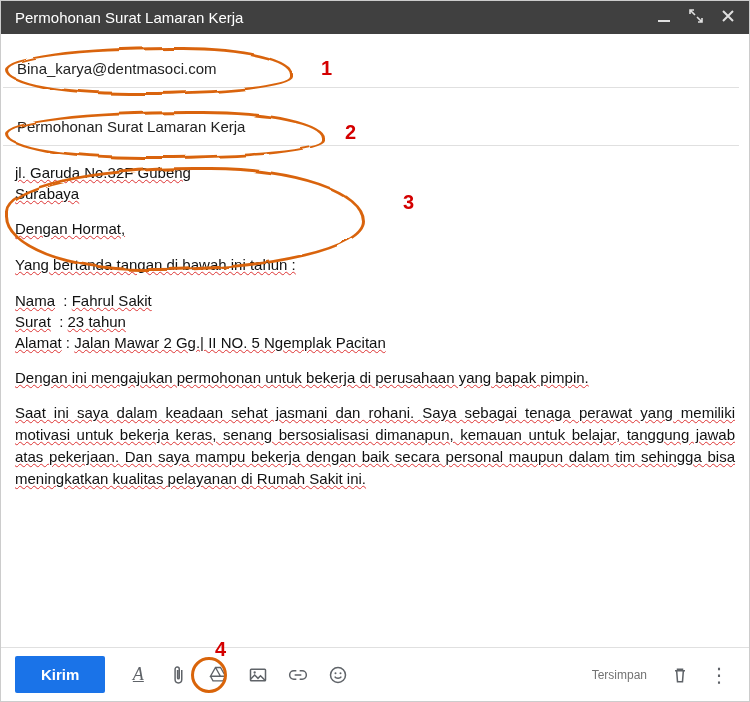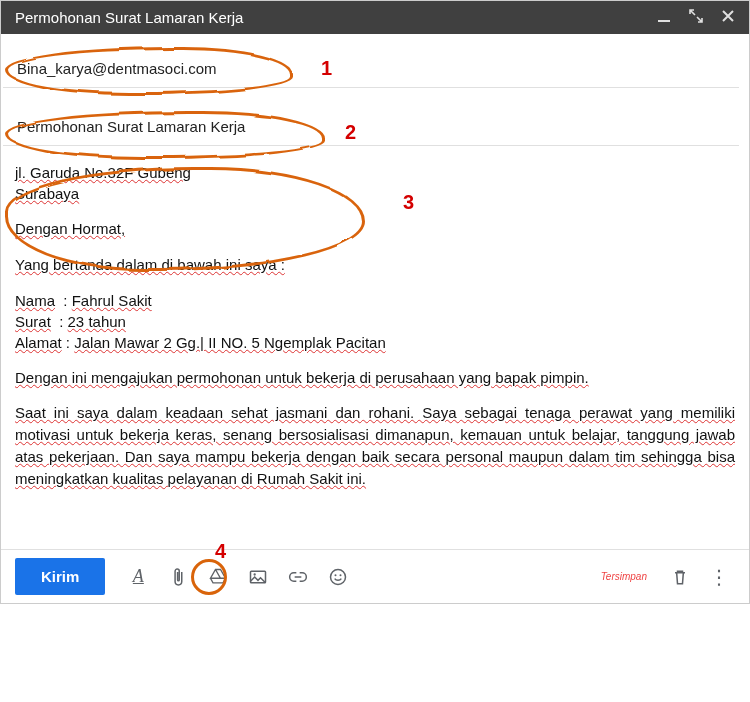--- a/index.html
+++ b/index.html
@@ -5,21 +5,21 @@
   * { box-sizing: border-box; margin: 0; padding: 0; }
   body {
     font-family: Arial, Helvetica, sans-serif;
     background: #fff;
     width: 750px;
     height: 702px;
     overflow: hidden;
   }
   .compose {
     width: 750px;
-    height: 604px;
+    height: 702px;
     display: flex;
     flex-direction: column;
     border: 1px solid #ccc;
   }
   .titlebar {
     background: #404040;
     color: #fff;
     display: flex;
     align-items: center;
     justify-content: space-between;
@@ -78,21 +78,21 @@
     align-items: center;
     justify-content: center;
     color: #5f6368;
     cursor: pointer;
     border-radius: 2px;
     position: relative;
   }
   .tool-icon svg { width: 20px; height: 20px; fill: #5f6368; }
   .tool-icon.fmt { font-family: "Times New Roman", serif; font-style: italic; font-size: 18px; text-decoration: underline; color: #5f6368; }
   .toolbar-spacer { flex: 1; }
-  .saved-text { color: #ef4444; font-size: 10px; margin-right: 10px; font-style: italic; }
+  .saved-text { color: #737373; font-size: 12px; margin-right: 10px; }
   .dots { font-size: 20px; color: #5f6368; cursor: pointer; padding: 0 6px; }
 
   
   .annot-wrap {
     position: absolute;
     border: 3px solid #d9640a;
     border-radius: 60% 40% 55% 45% / 50% 60% 40% 55%;
     pointer-events: none;
     filter: url(#rough);
   }
@@ -156,21 +156,21 @@
   </div>
 
   <div class="body-area">
     <div class="addr-block">
       <div class="body-line"><span>jl. Garuda No.32F Gubeng</span></div>
       <div class="body-line"><span>Surabaya</span></div>
     </div>
 
     <p class="body-line"><span>Dengan Hormat,</span></p>
 
-    <p class="body-line"><span>Yang bertanda dalam di bawah ini saya :</span></p>
+    <p class="body-line"><span>Yang bertanda tangan di bawah ini tahun :</span></p>
 
     <div class="addr-block">
       <div class="body-line"><span>Nama</span>&nbsp;&nbsp;: <span>Fahrul Sakit</span></div>
       <div class="body-line"><span>Surat</span>&nbsp;&nbsp;: <span>23 tahun</span></div>
       <div class="body-line"><span>Alamat</span> : <span>Jalan Mawar 2 Gg.| II NO. 5 Ngemplak Pacitan</span></div>
     </div>
 
     <p class="body-line"><span>Dengan ini mengajukan permohonan untuk bekerja di perusahaan yang bapak pimpin.</span></p>
 
     <p class="body-line" style="text-align:justify"><span>Saat ini saya dalam keadaan sehat jasmani dan rohani. Saya  sebagai tenaga perawat yang memiliki motivasi untuk bekerja keras, senang bersosialisasi dimanapun, kemauan untuk belajar, tanggung jawab atas pekerjaan. Dan saya mampu bekerja dengan baik secara personal maupun dalam tim sehingga bisa meningkatkan kualitas pelayanan di Rumah Sakit ini.</span></p>

